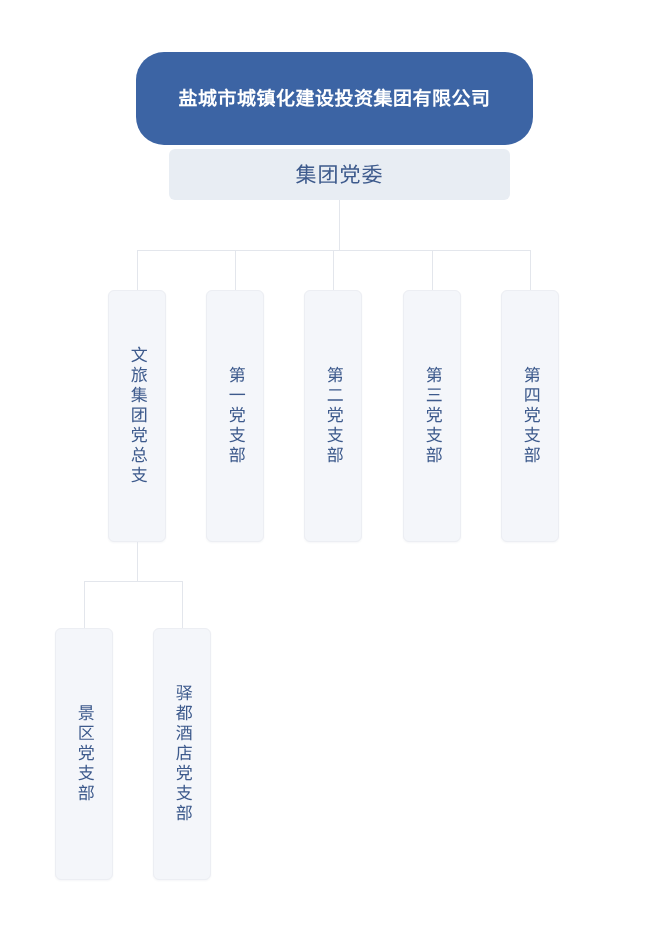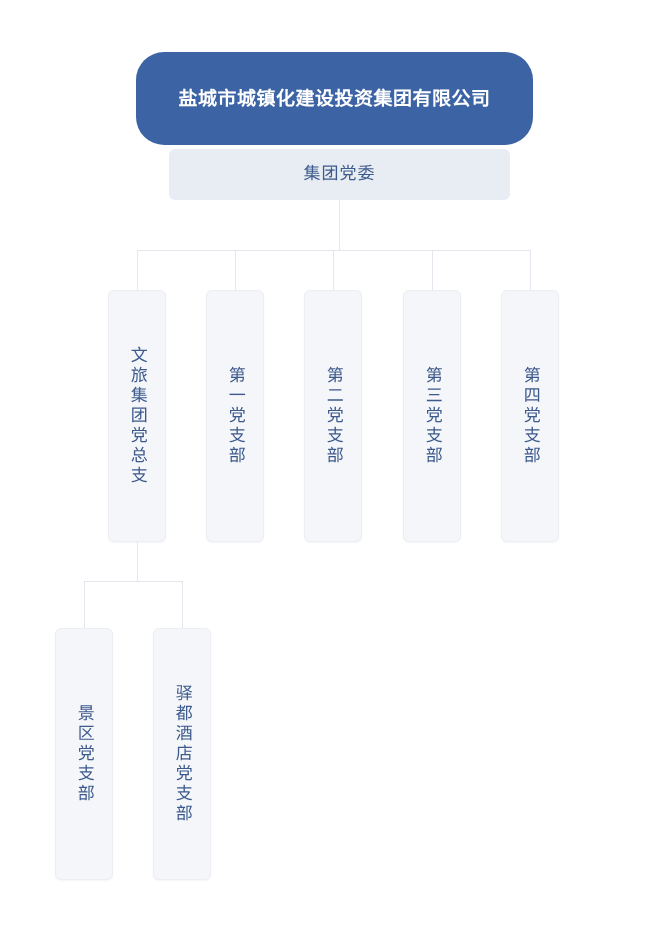--- a/index.html
+++ b/index.html
@@ -56,21 +56,21 @@
     height: 51px;
     background: #e8edf3;
     border-radius: 6px;
     display: flex;
     align-items: center;
     justify-content: center;
     box-sizing: border-box;
   }
   .node-root .node-label {
     color: #3d5a8c;
-    font-size: 17px;
+    font-size: 21px;
     line-height: 1.2;
     letter-spacing: 1px;
     white-space: nowrap;
     text-align: right;
   }
 
   
   .node-v {
     position: absolute;
     width: 58px;

